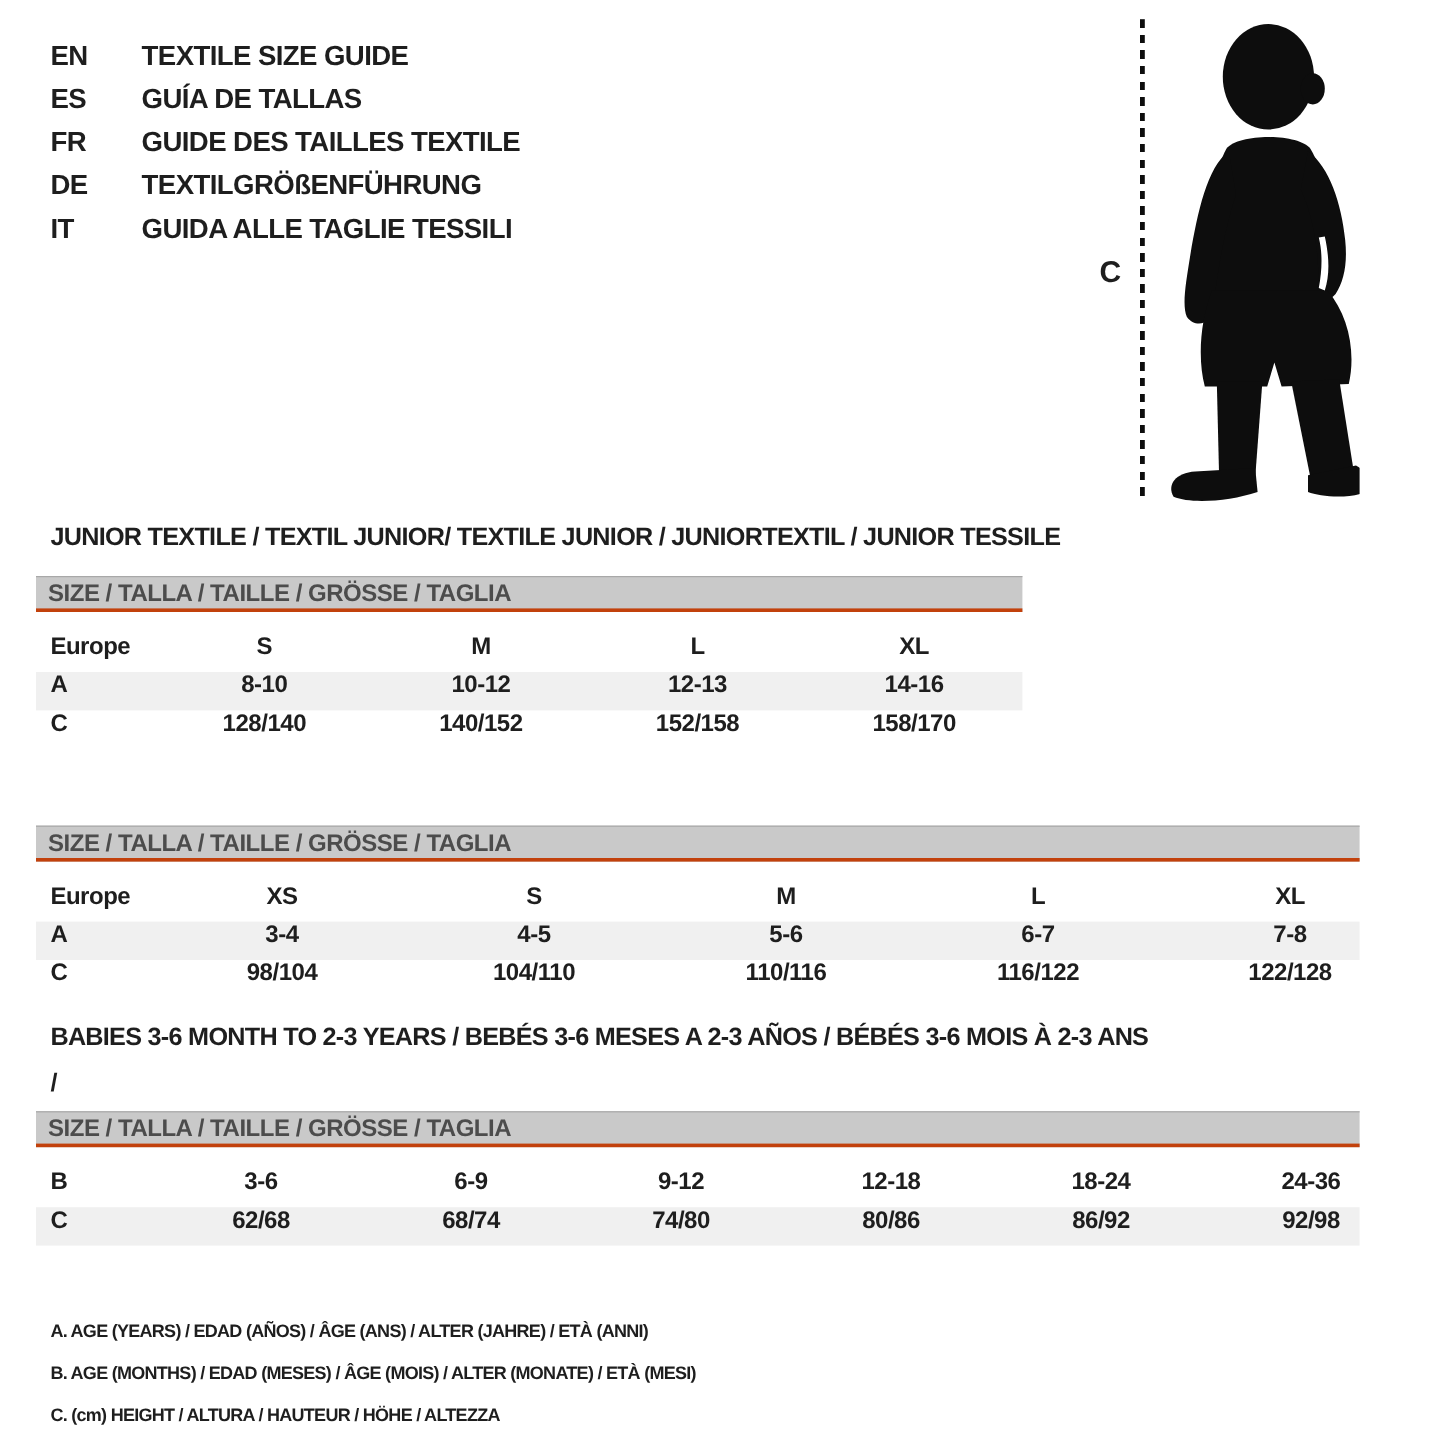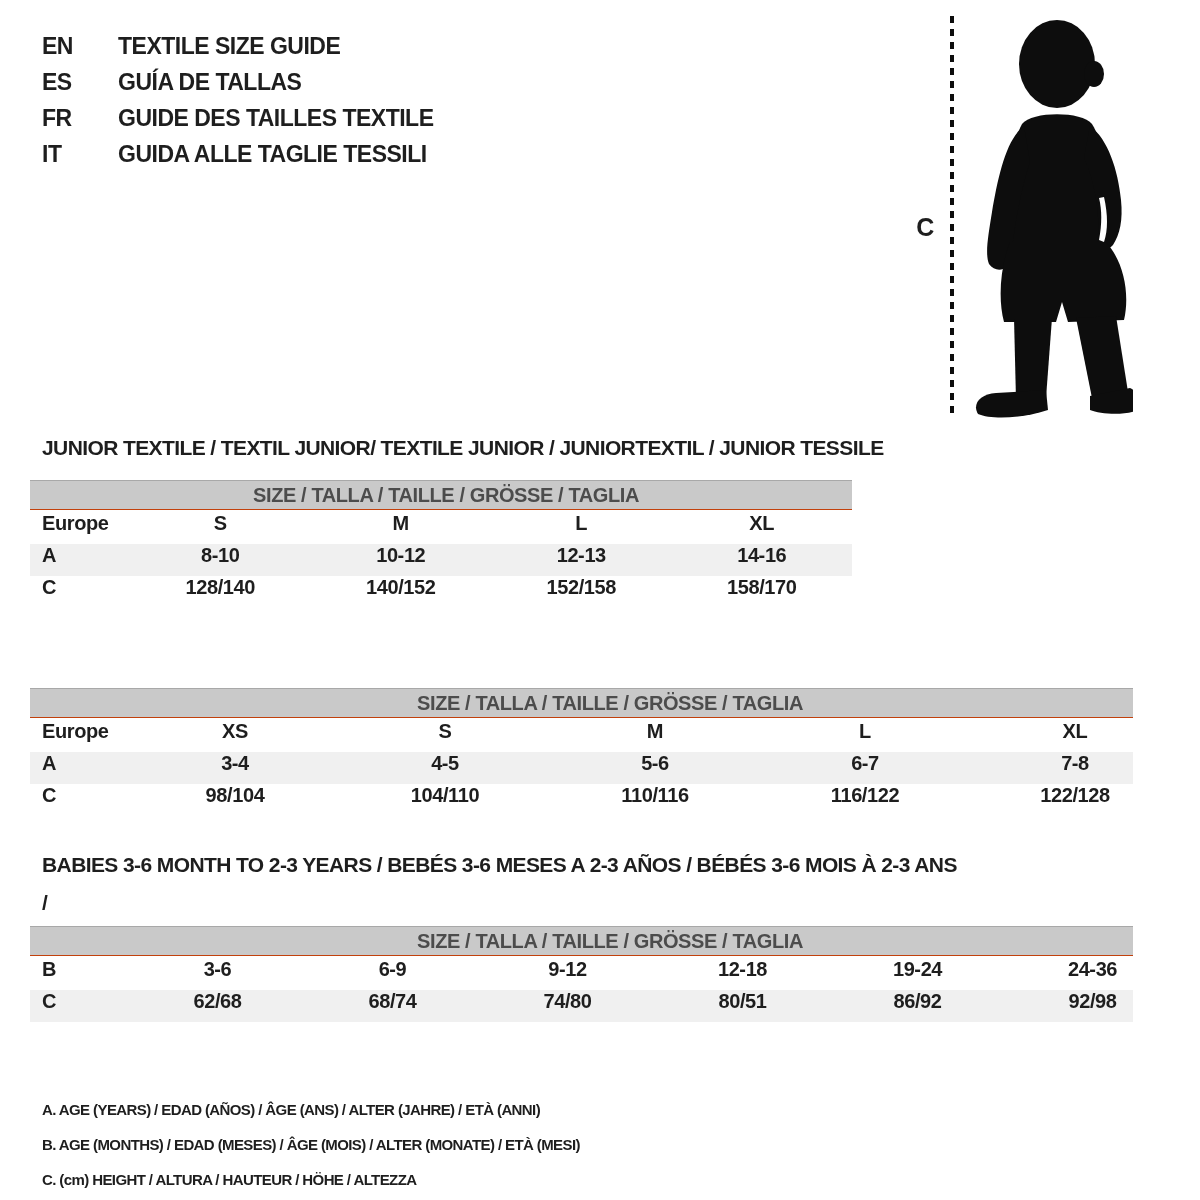--- a/index.html
+++ b/index.html
@@ -33,23 +33,22 @@
   .title-babies{top:846px;line-height:38px;white-space:normal;width:920px;}
   .sub-small{font-size:14px;vertical-align:-4px;letter-spacing:-0.4px;}
   
   .stable{position:absolute;left:30px;letter-spacing:-0.4px;}
   .stable.junior{top:480px;width:822px;}
   .stable.children{top:688px;width:1150px;}
   .stable.babies{top:926px;width:1150px;}
   .size-bar{
     height:30px;background:var(--header-bg);color:var(--header-text);
     font-size:20px;line-height:29px;padding-left:10px;box-sizing:border-box;
-    border-top:1px solid #a8a8a8;border-bottom:1px solid #c2410c;margin-bottom:2px;
+    border-top:1px solid #a8a8a8;border-bottom:3px solid #c2410c;margin-bottom:18px;
     letter-spacing:-0.4px;
-    text-align:center;
   }
   .trow{display:flex;height:32px;font-size:20px;}
   .trow.alt{background:var(--alt-bg);}
   .tlabel{width:100px;padding-left:12px;box-sizing:border-box;}
   .tcell{flex:1;text-align:center;}
   
   .legend{position:absolute;left:42px;top:1092px;font-size:15px;line-height:35px;letter-spacing:-0.6px;}
 </style>
 </head>
 <body>
@@ -61,20 +60,24 @@
       <span class="lang-code">EN</span>
       <span>TEXTILE SIZE GUIDE</span>
     </div>
     <div class="lang-row">
       <span class="lang-code">ES</span>
       <span>GUÍA DE TALLAS</span>
     </div>
     <div class="lang-row">
       <span class="lang-code">FR</span>
       <span>GUIDE DES TAILLES TEXTILE</span>
+    </div>
+    <div class="lang-row">
+      <span class="lang-code">DE</span>
+      <span>TEXTILGRÖßENFÜHRUNG</span>
     </div>
     <div class="lang-row">
       <span class="lang-code">IT</span>
       <span>GUIDA ALLE TAGLIE TESSILI</span>
     </div>
   </div>
 
   <span class="measure-label">C</span>
   <div class="measure-line"></div>
   <svg class="toddler" width="190" height="410" viewBox="0 0 190 410" xmlns="http://www.w3.org/2000/svg">
@@ -152,29 +155,29 @@
     <div>BABYS 3-6 MONATE BIS 2-3 JAHRE / BAMBINI 3-6 MESI A 2-3 ANNI</div>
   </div>
   <div class="stable babies">
     <div class="size-bar">SIZE / TALLA / TAILLE / GRÖSSE / TAGLIA</div>
     <div class="trow">
       <span class="tlabel">B</span>
       <span class="tcell">3-6</span>
       <span class="tcell">6-9</span>
       <span class="tcell">9-12</span>
       <span class="tcell">12-18</span>
-      <span class="tcell">19-24</span>
+      <span class="tcell">18-24</span>
       <span class="tcell">24-36</span>
     </div>
     <div class="trow alt">
       <span class="tlabel">C</span>
       <span class="tcell">62/68</span>
       <span class="tcell">68/74</span>
       <span class="tcell">74/80</span>
-      <span class="tcell">80/51</span>
+      <span class="tcell">80/86</span>
       <span class="tcell">86/92</span>
       <span class="tcell">92/98</span>
     </div>
   </div>
 
   <div class="legend">
     <div>A. AGE (YEARS) / EDAD (AÑOS) / ÂGE (ANS) / ALTER (JAHRE) / ETÀ (ANNI)</div>
     <div>B. AGE (MONTHS) / EDAD (MESES) / ÂGE (MOIS) / ALTER (MONATE) / ETÀ (MESI)</div>
     <div>C. (cm) HEIGHT / ALTURA / HAUTEUR / HÖHE / ALTEZZA</div>
   </div>

